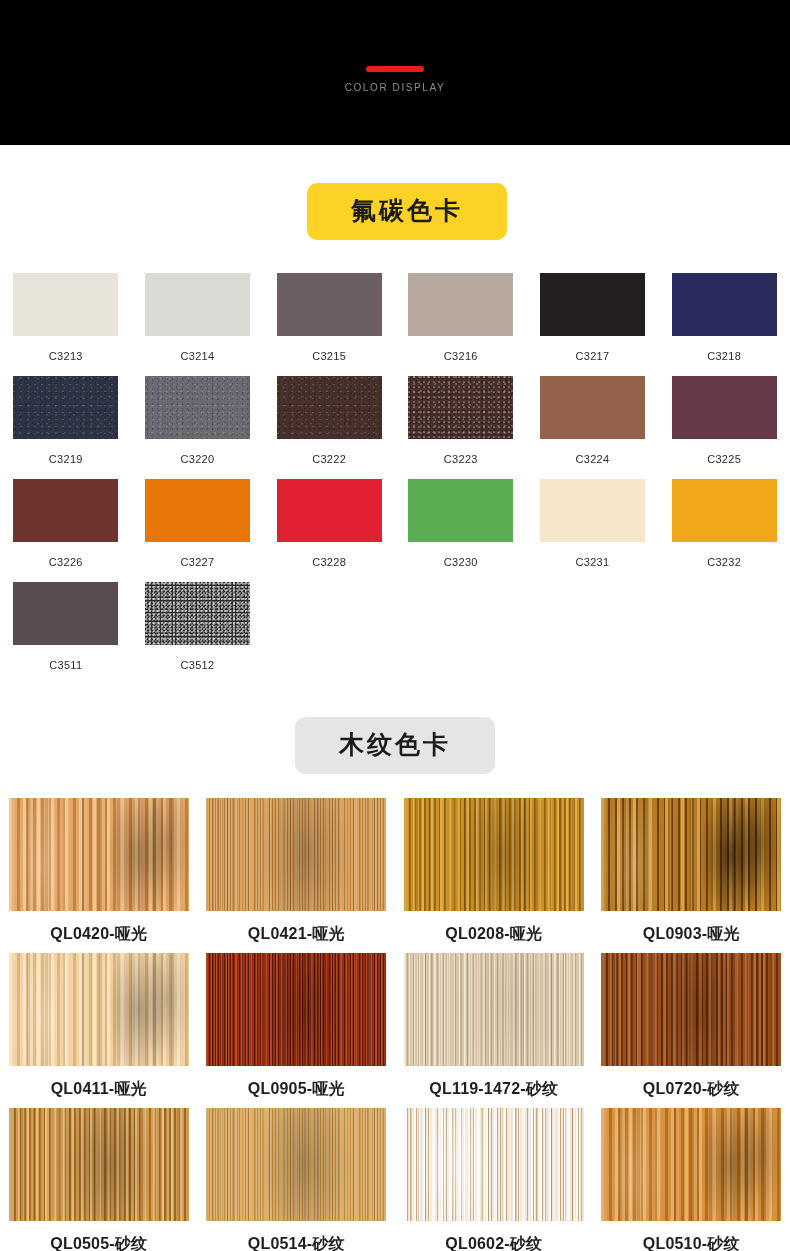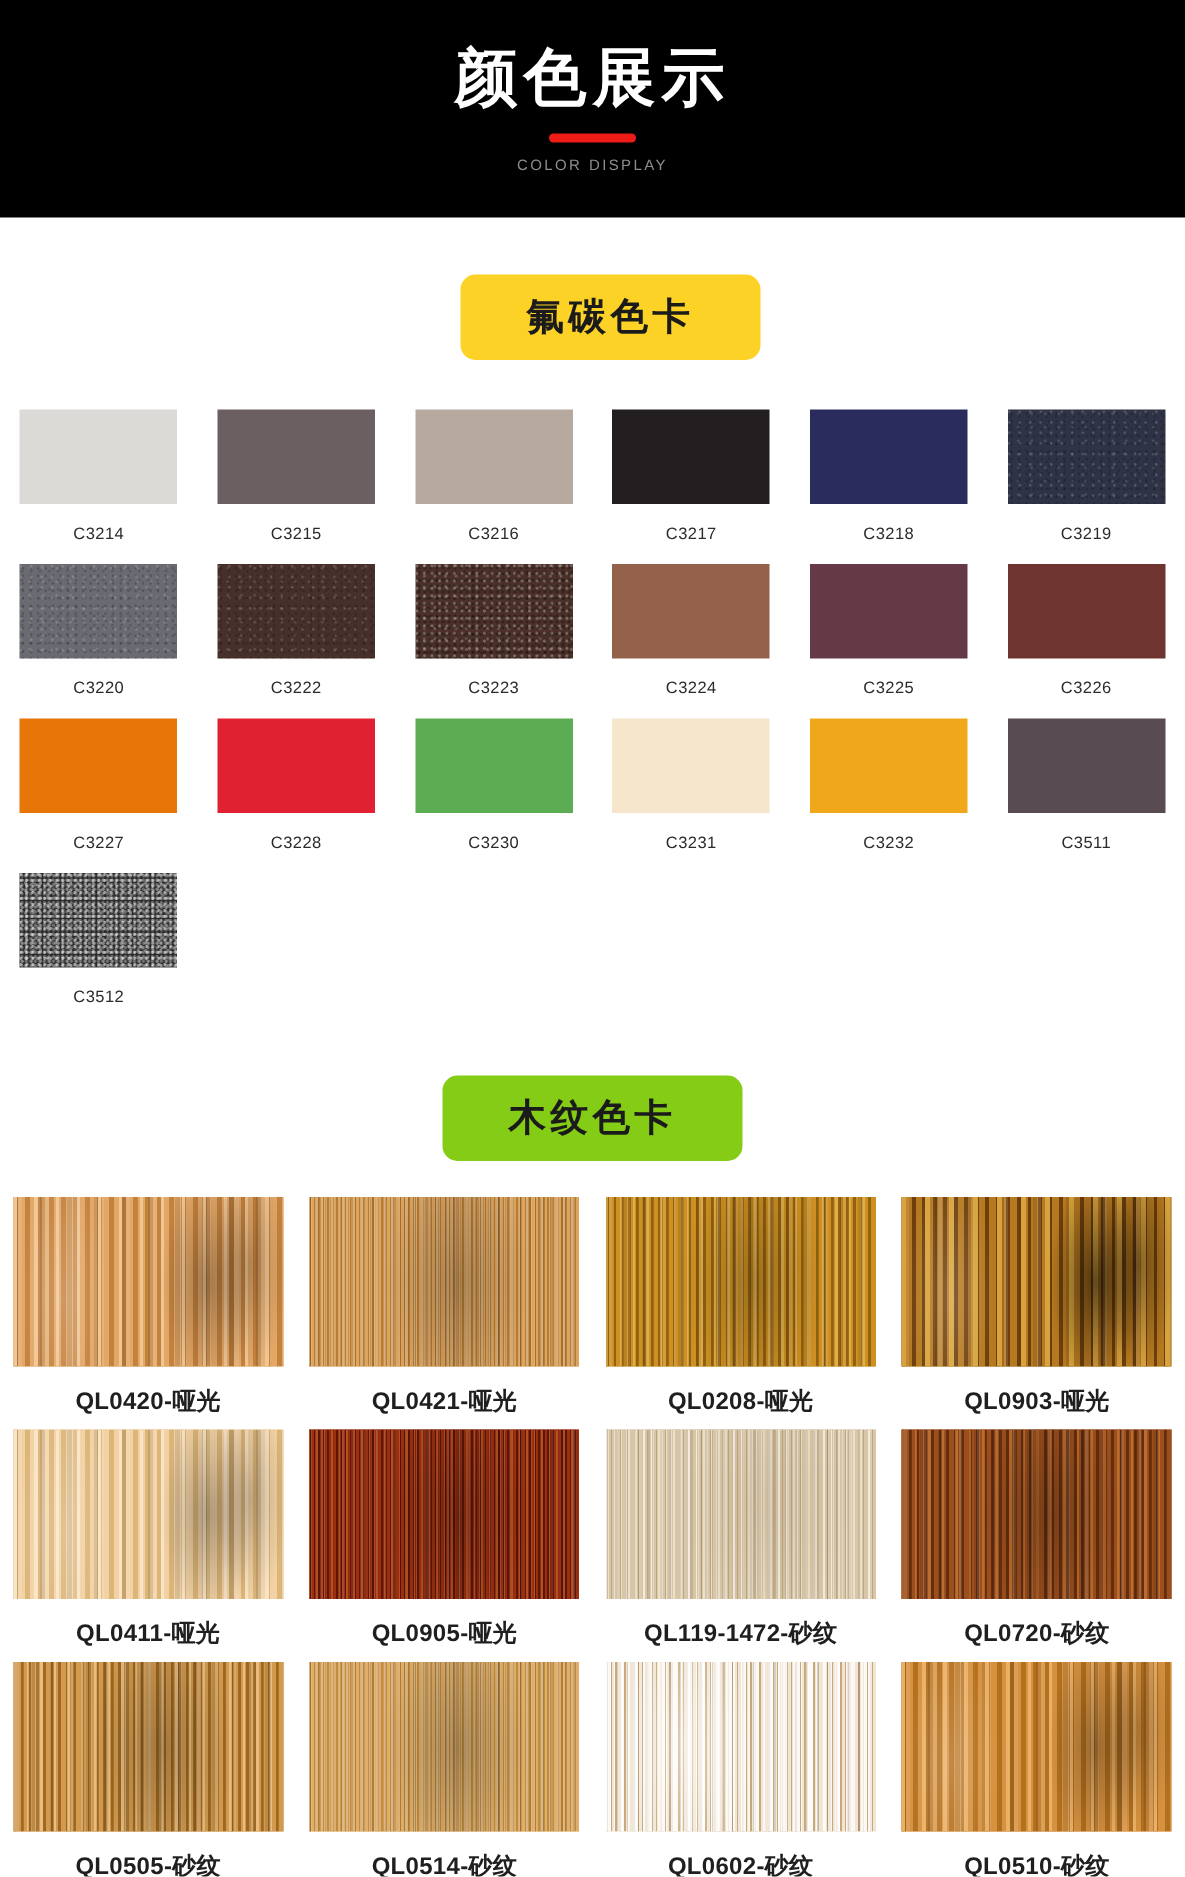--- a/index.html
+++ b/index.html
@@ -132,30 +132,33 @@
     content:""; position:absolute; inset:0;
   }
   .wood-swatch::after {
     content:""; position:absolute; inset:0;
   }
 </style>
 </head>
 <body>
 
 <div class="header" style="background: rgb(0, 0, 0);">
-  <div class="header-title">颜色展示</div>
   <div class="header-rule" style="background: rgb(238, 27, 22);"></div>
   <div class="header-sub">COLOR DISPLAY</div>
 </div>
 
 <div class="banner-wrap sec1-banner">
   <div class="banner" style="background: rgb(252, 210, 39);">氟碳色卡</div>
 </div>
 <div class="fc-grid" id="fc-grid">
     <div class="fc-cell">
+      <div class="fc-swatch " style="background: rgb(232, 228, 218);"></div>
+      <div class="fc-label">C3213</div>
+    </div>
+    <div class="fc-cell">
       <div class="fc-swatch " style="background: rgb(219, 218, 214);"></div>
       <div class="fc-label">C3214</div>
     </div>
     <div class="fc-cell">
       <div class="fc-swatch " style="background: rgb(107, 95, 98);"></div>
       <div class="fc-label">C3215</div>
     </div>
     <div class="fc-cell">
       <div class="fc-swatch " style="background: rgb(184, 169, 159);"></div>
       <div class="fc-label">C3216</div>
@@ -220,21 +223,21 @@
       <div class="fc-swatch " style="background: rgb(89, 75, 82);"></div>
       <div class="fc-label">C3511</div>
     </div>
     <div class="fc-cell">
       <div class="fc-swatch grain-heavy" style="background: rgb(42, 42, 44);"></div>
       <div class="fc-label">C3512</div>
     </div>
   </div>
 
 <div class="banner-wrap sec2-banner">
-  <div class="banner" style="background: #84cc16;">木纹色卡</div>
+  <div class="banner" style="background: #e5e5e5;">木纹色卡</div>
 </div>
 <div class="wood-grid" id="wood-grid">
     <div class="wood-cell">
       <div class="wood-swatch" style="background: rgb(227, 167, 102);">
         <div style="position: absolute; inset: 0px; background-image: repeating-linear-gradient(90deg, rgb(240, 198, 148) 0px, rgb(240, 198, 148) 2.52px, transparent 2.52px, transparent 14px), repeating-linear-gradient(90deg, rgba(0, 0, 0, 0.1) 0px, rgba(0, 0, 0, 0.1) 3px, rgba(255, 255, 255, 0.12) 3px, rgba(255, 255, 255, 0.12) 6px, transparent 6px, transparent 18px), repeating-linear-gradient(90deg, rgb(196, 130, 63) 0px, rgb(196, 130, 63) 2.8px, rgb(227, 167, 102) 2.8px, rgb(227, 167, 102) 8px), linear-gradient(90deg, rgb(240, 198, 148) 0%, rgb(227, 167, 102) 28%, rgb(196, 130, 63) 52%, rgb(227, 167, 102) 74%, rgb(240, 198, 148) 100%);"></div>
         <div style="position: absolute; inset: 0px; background-image: radial-gradient(38% 140% at 72% 50%, rgba(0, 0, 0, 0.28) 0%, rgba(0, 0, 0, 0.14) 22%, transparent 46%), radial-gradient(26% 120% at 88% 40%, rgba(0, 0, 0, 0.196) 0%, transparent 52%), radial-gradient(30% 150% at 18% 60%, rgba(255, 255, 255, 0.18) 0%, transparent 55%);"></div>
       </div>
       <div class="wood-label">QL0420-哑光</div>
     </div>
     <div class="wood-cell">

